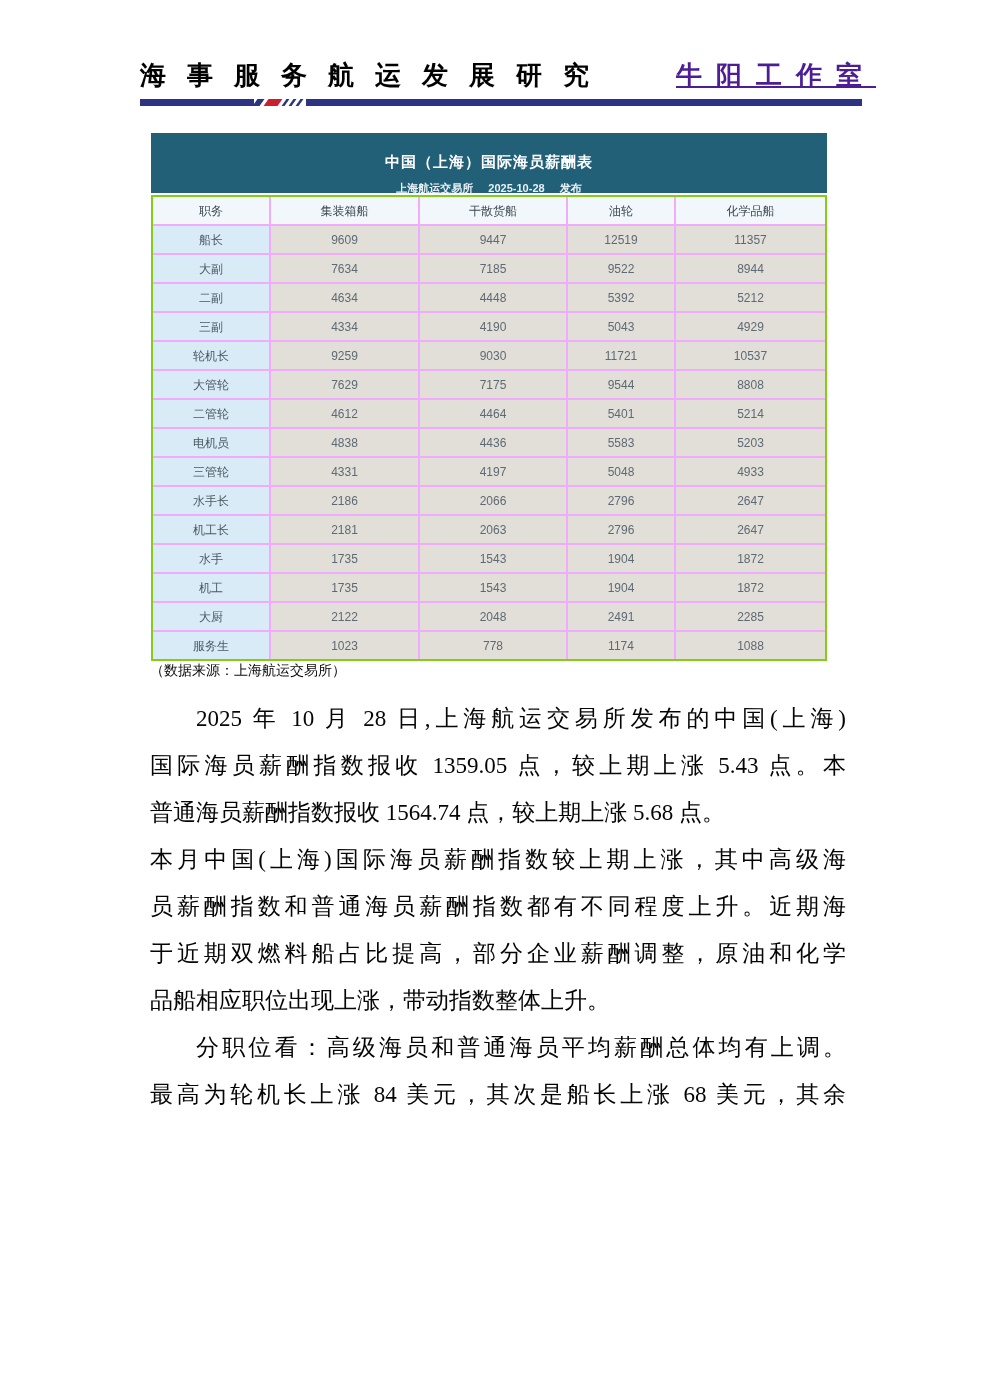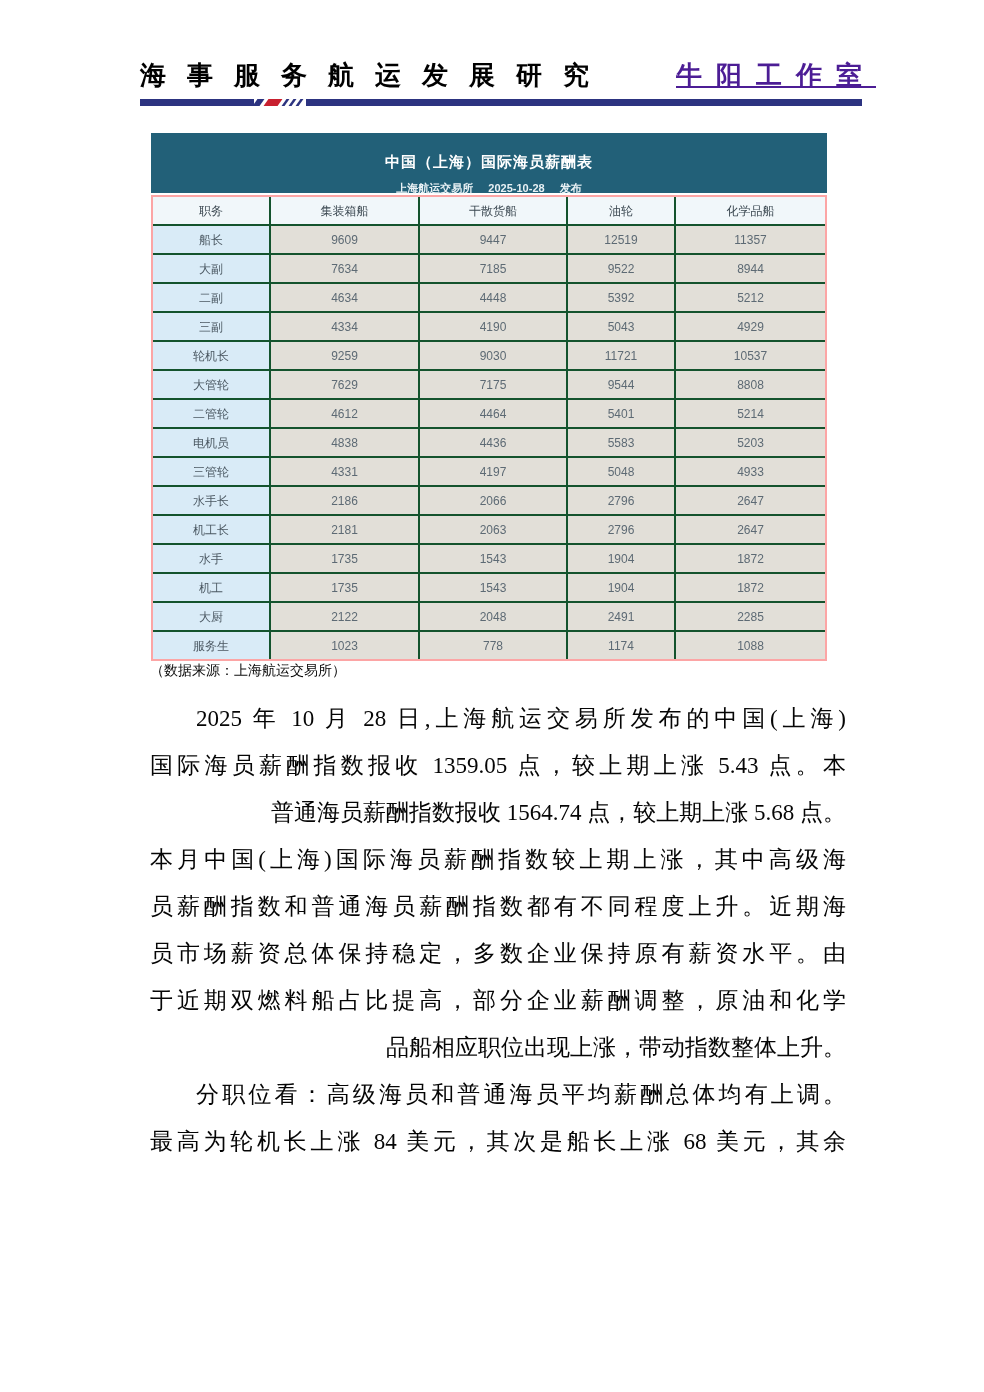--- a/index.html
+++ b/index.html
@@ -31,22 +31,22 @@
   }
   .band-title{font-size:15px;font-weight:bold;letter-spacing:1px;}
   .band-sub{font-size:11px;font-weight:bold;margin-top:9px;color:#e8f1f5;}
   .band-sub span{margin:0 6px;}
   .grid{
     margin-top:2px;
     display:grid;
     grid-template-columns:116px 147px 146px 106px 149px;
     grid-auto-rows:27px;
     gap:2px;
-    background:#14532d;
-    border:2px solid #fca5a5;
+    background:#f0abfc;
+    border:2px solid #84cc16;
     box-sizing:border-box;
     width:676px;
   }
   .cell{
     display:flex;align-items:center;justify-content:center;
     font-size:12px;line-height:1;white-space:nowrap;
   }
   .th{background:#f1f7fa;color:#3a4750;}
   .rowlab{background:#d9ebf7;color:#4b5862;}
   .num{background:#e2dfd8;color:#5d6a74;}
@@ -54,21 +54,21 @@
   .source-note{
     position:absolute;left:150px;top:662px;margin:0;
     font-family:"Liberation Serif","DejaVu Serif",serif;
     font-size:14px;color:#0a0a0a;white-space:nowrap;
   }
   .article{
     position:absolute;left:150px;top:695px;width:696px;
     font-family:"Liberation Serif","DejaVu Serif",serif;
     font-size:23px;line-height:47px;color:#050505;
   }
-  .ln{height:47px;overflow:visible;text-align:right;}
+  .ln{height:47px;overflow:visible;text-align:left;}
   .ln.j{text-align:justify;text-align-last:justify;}
   .ln.indent{text-indent:2em;}
 </style>
 </head>
 <body>
 
 <div class="page">
 
   <div class="masthead-row">
     <span class="mast-left">海事服务航运发展研究</span>
@@ -193,20 +193,19 @@
   </div>
 
   <p class="source-note">（数据来源：上海航运交易所）</p>
 
   <div class="article">
     <div class="ln j indent">2025 年 10 月 28 日,上海航运交易所发布的中国(上海)</div>
     <div class="ln j">国际海员薪酬指数报收 1359.05 点，较上期上涨 5.43 点。本</div>
     <div class="ln">普通海员薪酬指数报收 1564.74 点，较上期上涨 5.68 点。</div>
     <div class="ln j">本月中国(上海)国际海员薪酬指数较上期上涨，其中高级海</div>
     <div class="ln j">员薪酬指数和普通海员薪酬指数都有不同程度上升。近期海</div>
-    <div class="ln j">员市场薪资总体保持稳定，多数企业保持原有薪资水平。由</div>
     <div class="ln j">于近期双燃料船占比提高，部分企业薪酬调整，原油和化学</div>
     <div class="ln">品船相应职位出现上涨，带动指数整体上升。</div>
     <div class="ln j indent">分职位看：高级海员和普通海员平均薪酬总体均有上调。</div>
     <div class="ln j">最高为轮机长上涨 84 美元，其次是船长上涨 68 美元，其余</div>
   </div>
 
 </div>
 
 </body></html>

